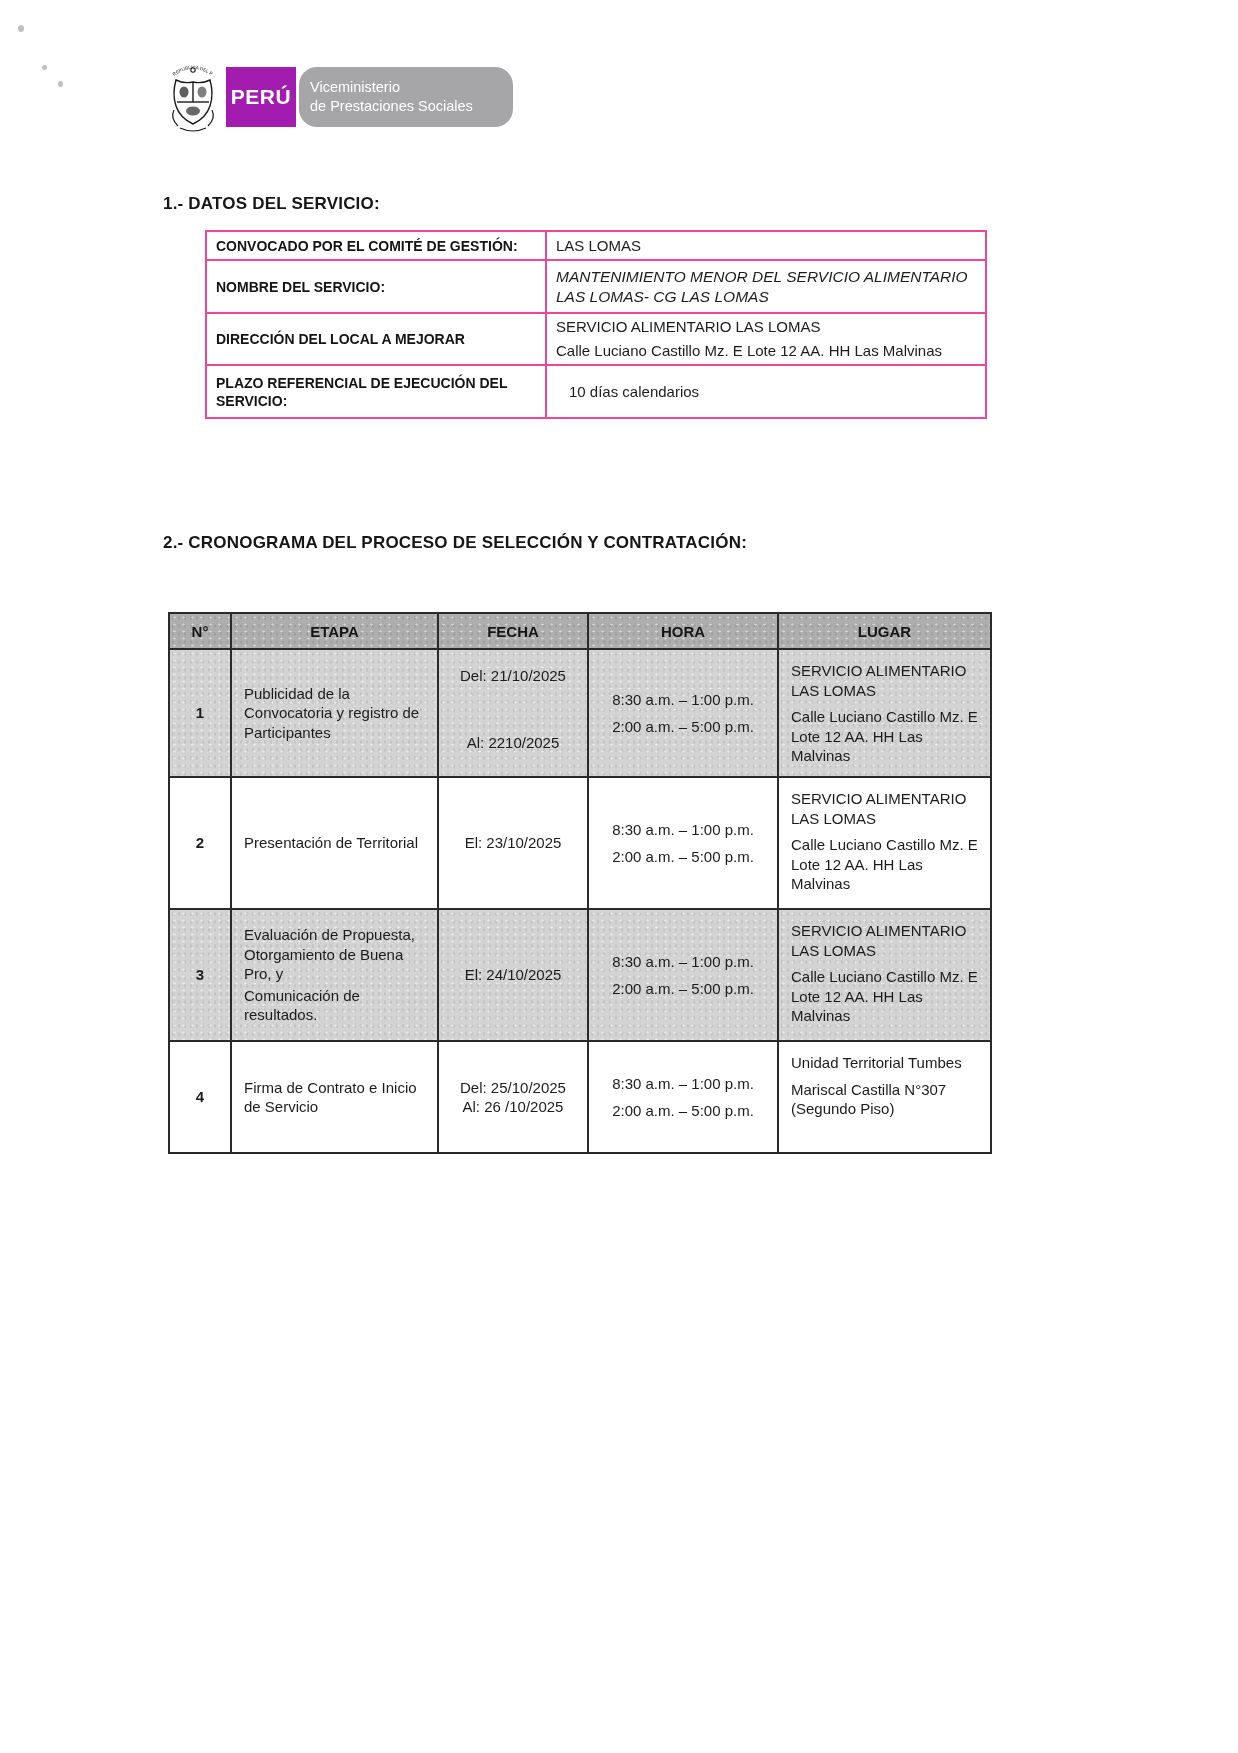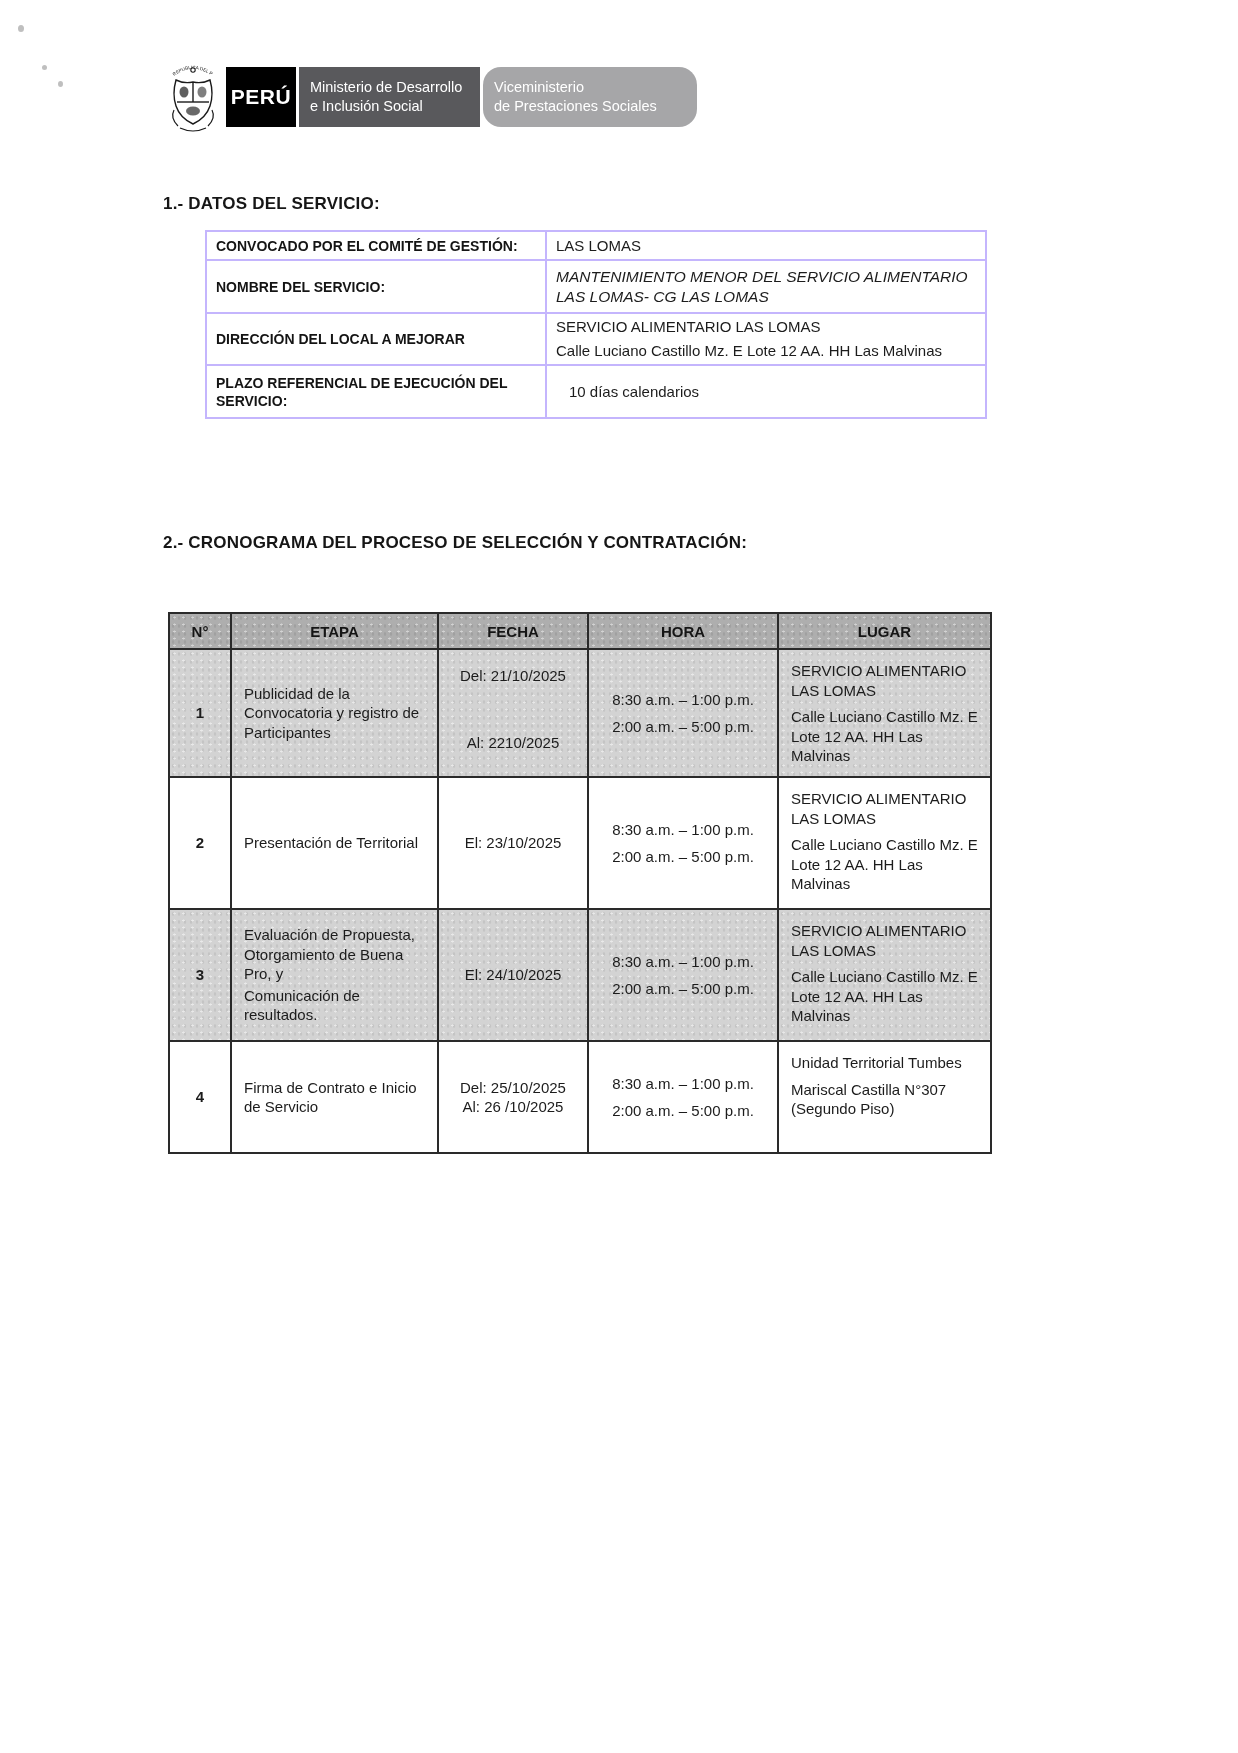--- a/index.html
+++ b/index.html
@@ -12,34 +12,34 @@
     color:#1c1c1c;
     overflow:hidden;
   }
   
   .speck{position:absolute;border-radius:50%;background:#8a8a8a;opacity:.55;}
 
   
   .logo-bar{position:absolute;left:168px;top:62px;height:70px;display:flex;align-items:center;}
   .coat{width:50px;height:74px;margin-right:8px;flex:0 0 auto;}
   .box{height:60px;display:flex;flex-direction:column;justify-content:center;color:#fff;box-sizing:border-box;}
-  .box-peru{width:70px;align-items:center;background:#000000;font-weight:bold;font-size:21px;letter-spacing:.5px;margin-right:3px;}
+  .box-peru{width:70px;align-items:center;background:#a21caf;font-weight:bold;font-size:21px;letter-spacing:.5px;margin-right:3px;}
   .box-min{width:181px;padding-left:11px;background:#59595c;font-size:14.5px;line-height:19px;margin-right:3px;}
   .box-vice{width:214px;padding-left:11px;background:#a6a6a8;font-size:14.5px;line-height:19px;margin-right:7px;border-radius:18px;}
   .box-prog{width:168px;padding-left:11px;background:#b7b7b9;font-size:14.5px;line-height:19px;}
 
   
   .sec-title{position:absolute;font-weight:bold;font-size:17px;color:#161616;letter-spacing:.2px;}
   .s1{left:163px;top:194px;}
   .s2{left:163px;top:533px;}
 
   
   table{border-collapse:collapse;table-layout:fixed;}
   .t1{position:absolute;left:205px;top:230px;width:780px;}
-  .t1 td{border:2px solid #c4b5fd;vertical-align:middle;padding:3px 8px 3px 9px;}
+  .t1 td{border:2px solid #ec4899;vertical-align:middle;padding:3px 8px 3px 9px;}
   .t1 .lbl{font-weight:bold;font-size:14px;line-height:18px;color:#141414;}
   .t1 .val{font-size:15px;line-height:20px;}
   .t1 .val .p2{margin-top:4px;}
   .t1 .italic .p1,.t1 .italic .p2{font-style:italic;font-size:15.5px;}
   .t1 .pad-extra{padding-left:22px;}
 
   
   .t2{position:absolute;left:168px;top:612px;width:822px;}
   .t2 th,.t2 td{border:2px solid #2a2a2a;box-sizing:border-box;}
   .t2 th{
@@ -94,24 +94,20 @@
       </g>
       <path id="arcTxt" d="M6,16 Q25,2 44,16" fill="none"></path>
       <text font-size="4.6" fill="#1a1a1a" font-family="Liberation Sans, sans-serif">
         <textPath href="#arcTxt">REPUBLICA DEL PERU</textPath>
       </text>
     </svg>
 
     <div class="box box-peru">
       <span>PERÚ</span>
     </div>
-    <div class="box box-min">
-      <span>Ministerio de Desarrollo</span>
-      <span>e Inclusión Social</span>
-    </div>
     <div class="box box-vice">
       <span>Viceministerio</span>
       <span>de Prestaciones Sociales</span>
     </div>
   </div>
 
   <div class="sec-title s1">1.- DATOS DEL SERVICIO:</div>
 
   <table class="t1">
     <colgroup>

